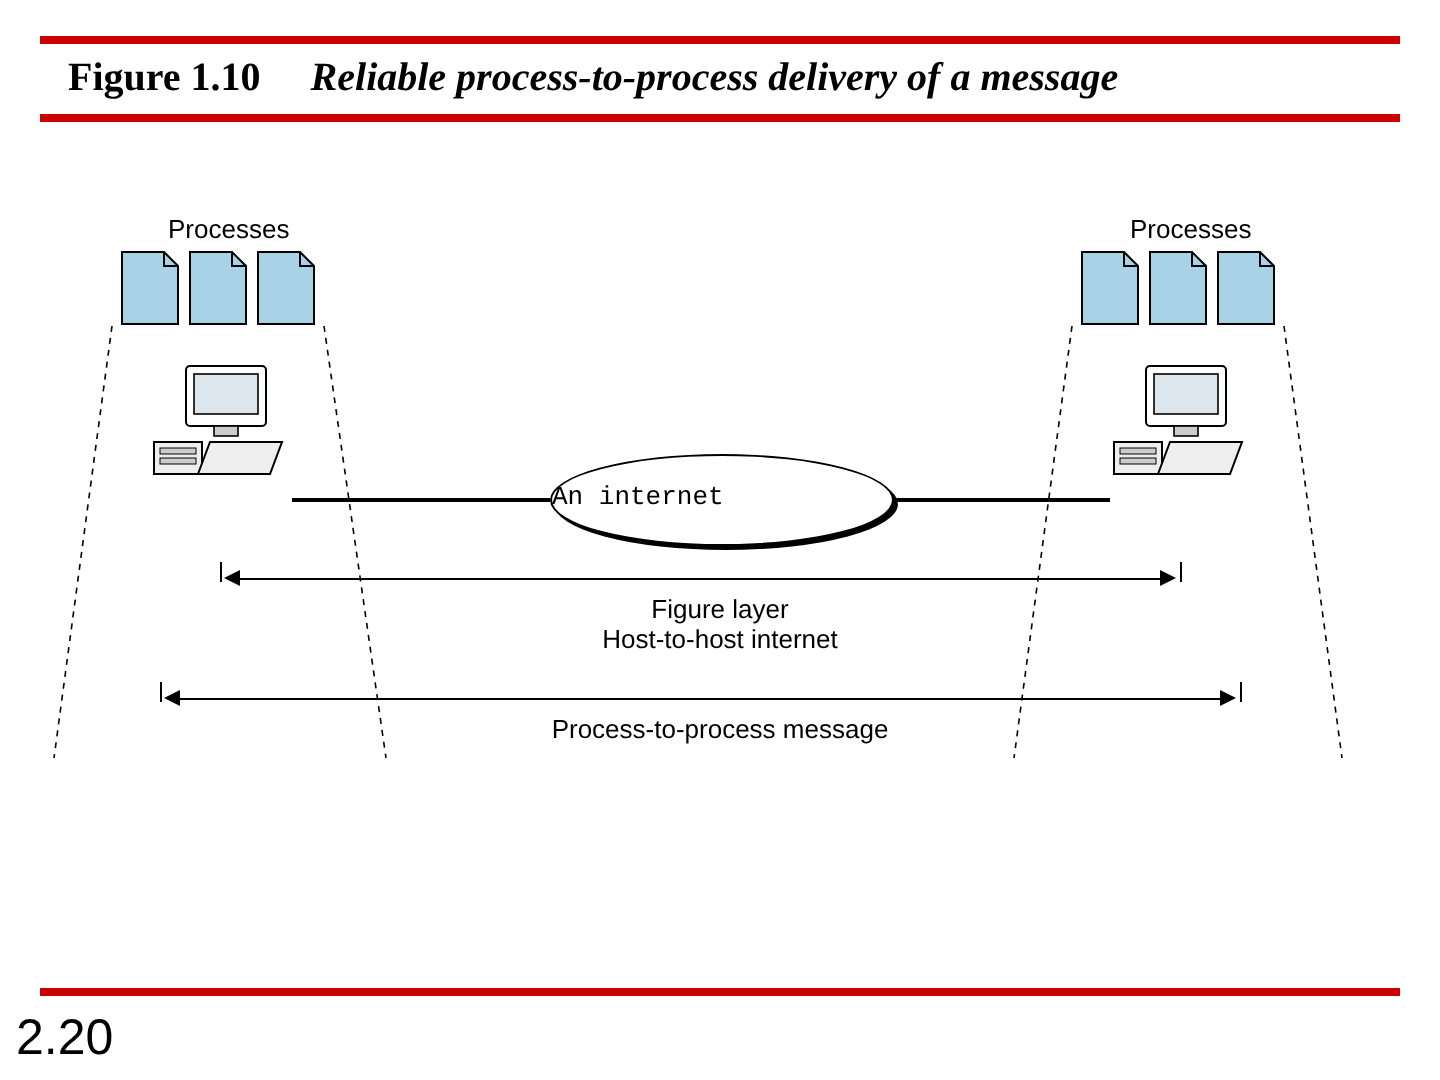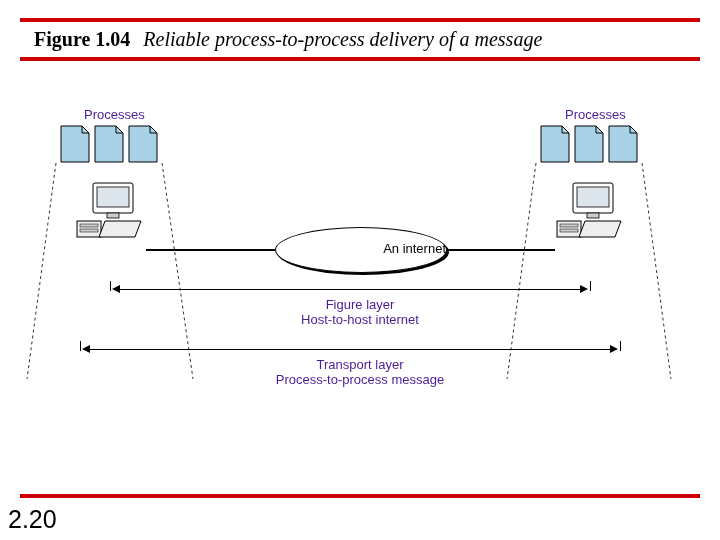--- a/index.html
+++ b/index.html
@@ -13,33 +13,33 @@
     height: 4px;
     background: #cc0000;
     margin-left: 20px;
     margin-right: 20px;
   }
   .title-row {
     margin: 6px 0 6px 34px;
     font-size: 20px;
   }
   .title-row .fignum { font-weight: bold; }
-  .title-row .figtitle { font-weight: normal; font-style: italic; margin-left: 8px;}
+  .title-row .figtitle { font-weight: bold; font-style: italic; margin-left: 20px;}
   .diagram {
     position: relative;
     width: 680px;
     height: 320px;
     margin: 50px auto 0 auto;
   }
   .label {
     position: absolute;
     font-family: Arial, Helvetica, sans-serif;
     text-align: center;
     font-size: 13px;
-    color: #4c1d95;
+    color: #000000;
     white-space: nowrap;
   }
   .slidenum {
     position: absolute;
     left: 8px;
     bottom: 6px;
     font-family: Arial, Helvetica, sans-serif;
     font-size: 25px;
   }
   
@@ -52,23 +52,23 @@
   .computer { position: absolute; width: 70px; height: 60px; }
   .computer svg { width: 70px; height: 60px; display:block; }
   
   .internet {
     position: absolute;
     width: 170px; height: 44px;
     border: 1.5px solid #000;
     border-radius: 50%;
     background: #fff;
     box-shadow: 2px 2px 0 #000;
-    text-align: right;
+    text-align: left;
     line-height: 42px;
-    font-family: Liberation Sans, sans-serif;
+    font-family: Liberation Mono, monospace;
     font-size: 13px;
   }
   .hline {
     position: absolute;
     height: 1.5px;
     background: #000;
   }
   .arrow-line {
     position: absolute;
     height: 1px;
@@ -86,21 +86,21 @@
     position: absolute;
     width: 1px; height: 8px;
     background: #000;
   }
 </style>
 </head>
 <body>
 
 <div class="red-rule" style="margin-top:18px;"></div>
 <div class="title-row">
-  <span class="fignum">Figure 1.04</span>
+  <span class="fignum">Figure 1.10</span>
   <span class="figtitle">Reliable process-to-process delivery of a message</span>
 </div>
 <div class="red-rule"></div>
 
 <div class="diagram">
 
   <div class="label" style="left:64px; top:-4px;">Processes</div>
 
   <div class="label" style="left:545px; top:-4px;">Processes</div>
 
@@ -193,20 +193,19 @@
     <div>Figure layer</div>
     <div>Host-to-host internet</div>
   </div>
 
   <div class="vtick" style="left:60px; top:230px; height:10px;"></div>
   <div class="vtick" style="left:600px; top:230px; height:10px;"></div>
   <div class="arrow-line" style="left:68px; top:238px; width:524px;"></div>
   <div class="arrow-head-l" style="left:62px; top:234px;"></div>
   <div class="arrow-head-r" style="left:590px; top:234px;"></div>
   <div class="label" style="left:0; right:0; top:246px;">
-    <div>Transport layer</div>
     <div>Process-to-process message</div>
   </div>
 
 </div>
 
 <div class="red-rule" style="position:absolute; left:0; right:0; bottom:42px;"></div>
 <div class="slidenum">2.20</div>
 
 </body></html>

